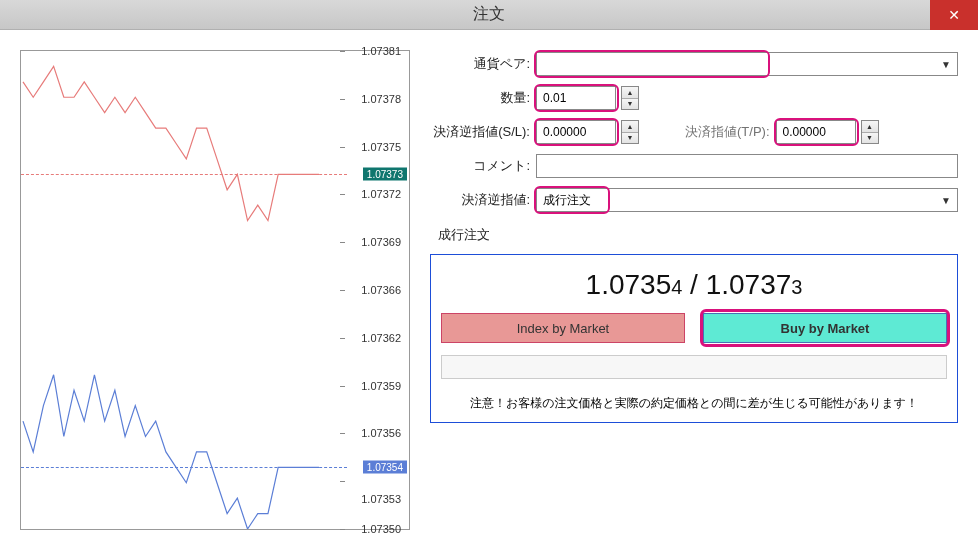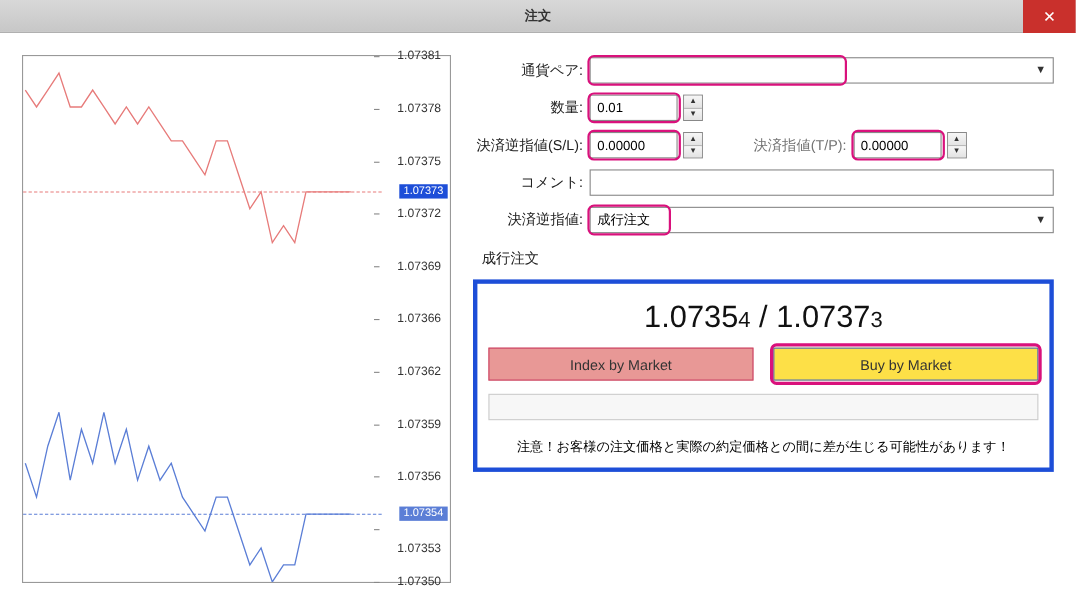--- a/index.html
+++ b/index.html
@@ -1,50 +1,50 @@
 <!DOCTYPE html>
 <html><head>
 <meta charset="utf-8">
 <style>
 * { box-sizing: border-box; margin: 0; padding: 0; }
 body { font-family: "Meiryo", "MS Gothic", sans-serif; font-size: 13px; background: #fff; width: 978px; height: 560px; overflow: hidden; }
 .titlebar { height: 30px; background: linear-gradient(#d8d8d8,#c7c7c7); border-bottom: 1px solid #b0b0b0; display: flex; align-items: center; justify-content: center; position: relative; }
-.titlebar .title { color: #333; font-size: 12px; font-weight: bold; }
+.titlebar .title { color: #333; font-size: 16px; }
 .close-btn { position: absolute; right: 0; top: 0; width: 48px; height: 30px; background: #c9302c; color: #fff; display: flex; align-items: center; justify-content: center; font-size: 14px; cursor: pointer; }
 .content { display: flex; padding: 20px; gap: 20px; height: 560px; }
 .chart-pane { width: 390px; height: 480px; border: 1px solid #999; position: relative; background: #fff; }
 .chart-pane svg { position: absolute; left: 0; top: 0; }
 .axis-labels { position: absolute; right: 4px; top: 0; height: 100%; width: 60px; }
 .axis-label { position: absolute; right: 4px; font-size: 11px; color: #333; transform: translateY(-50%); }
 .tick { position: absolute; right: 60px; width: 5px; height: 1px; background: #888; }
 .price-tag { position: absolute; right: 2px; font-size: 10px; padding: 1px 4px; color: #fff; transform: translateY(-50%); }
-.price-tag.red { background: #1d4ed8; }
+.price-tag.red { background: #0f766e; }
 .price-tag.blue { background: #5b7ed6; }
 .dash-line { position: absolute; left: 0; right: 62px; height: 0; border-top: 1px dashed; }
 .dash-line.red { border-color: #e77b7a; }
 .dash-line.blue { border-color: #5b7ed6; }
 .form-pane { flex: 1; display: flex; flex-direction: column; gap: 10px; padding-top: 2px; }
 .row { display: flex; align-items: center; gap: 6px; }
 .label { width: 100px; text-align: right; color: #222; font-size: 13px; }
 .select { flex: 1; height: 24px; border: 1px solid #888; background: #fff; padding: 0 6px; font-size: 12px; position: relative; display: flex; align-items: center; }
 .select .caret { position: absolute; right: 6px; top: 50%; transform: translateY(-50%); font-size: 10px; color: #333; }
 .num-input { width: 95px; height: 24px; border: 1px solid #888; padding: 0 6px; font-size: 12px; display: flex; align-items: center; background: #fff; }
 .spinner { width: 18px; height: 24px; display: flex; flex-direction: column; border: 1px solid #888; margin-left: -1px; }
 .spinner .up, .spinner .down { flex: 1; background: linear-gradient(#f6f6f6,#e3e3e3); display: flex; align-items: center; justify-content: center; font-size: 7px; color: #333; cursor: pointer; }
 .spinner .up { border-bottom: 1px solid #aaa; }
 .text-input { flex: 1; height: 24px; border: 1px solid #888; background: #fff; }
 .tp-label { width: auto; margin-left: 40px; text-align: right; color: #737373; }
 .section-label { margin-left: 8px; font-size: 13px; color: #222; margin-top: 4px; }
-.quote-box { border: 4px solid #1d4ed8; margin-left: 0; padding: 14px 10px 10px 10px; display: flex; flex-direction: column; gap: 12px; }
+.quote-box { border: 1px solid #1d4ed8; margin-left: 0; padding: 14px 10px 10px 10px; display: flex; flex-direction: column; gap: 12px; }
 .bidask { text-align: center; font-size: 28px; color: #111; font-family: Arial, sans-serif; }
 .bidask .small { font-size: 20px; }
 .btn-row { display: flex; gap: 18px; }
 .big-btn { flex: 1; height: 30px; display: flex; align-items: center; justify-content: center; font-size: 13px; cursor: pointer; }
 .sell-btn { background: #e89896; border: 1px solid #c46; color: #333; }
-.buy-btn { background: #fde047; border: 1px solid #4a6fb5; color: #333; }
+.buy-btn { background: #5eead4; border: 1px solid #4a6fb5; color: #333; font-weight: bold; }
 .empty-bar { height: 24px; border: 1px solid #ccc; background: #f7f7f7; }
 .warning { text-align: center; font-size: 12px; color: #000000; margin-top: 4px; }
 .hl { position: absolute; border: 2px solid #d9117c; border-radius: 6px; pointer-events: none; }
 </style>
 </head>
 <body>
 
 <div class="titlebar">
   <span class="title">注文</span>
   <div class="close-btn">

